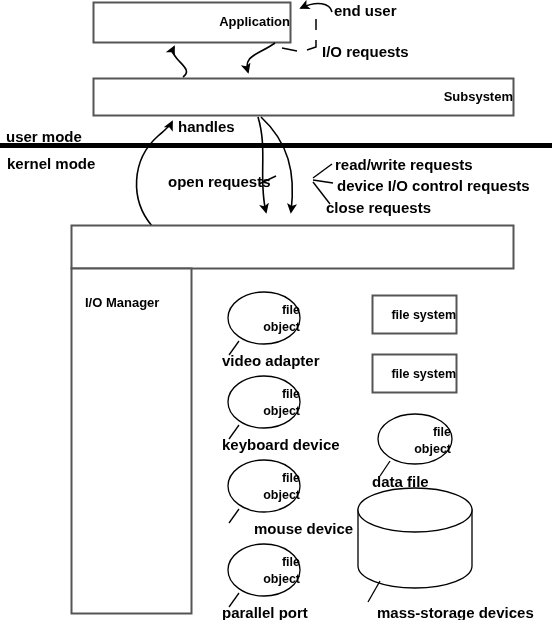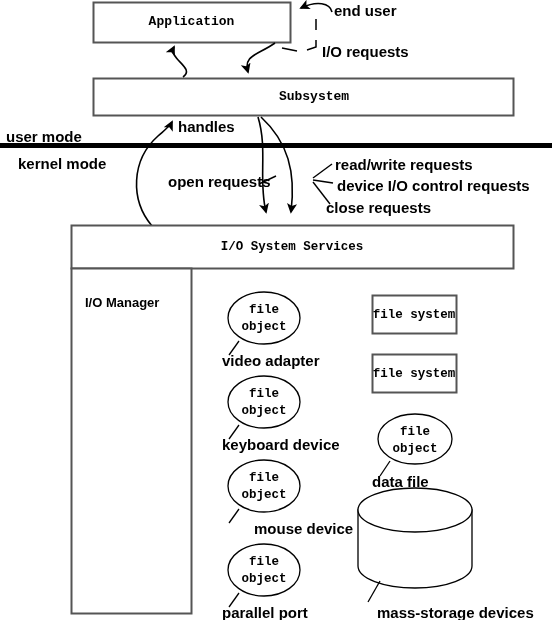--- a/index.html
+++ b/index.html
@@ -30,21 +30,21 @@
     position: absolute;
     font-family: "Liberation Sans", sans-serif;
     font-weight: bold;
     color: #000000;
     white-space: nowrap;
     line-height: 1.15;
   }
   .lbl-md  { font-size: 15px; }
   .lbl-box { font-size: 12.5px; }
   .lbl-big { font-size: 13px; }
-  .center  { text-align: center; font-family: Liberation Mono, monospace; }
+  .center  { text-align: right; }
 </style>
 </head>
 <body>
 
 <div id="diagram">
 
   <svg class="layer" viewBox="0 0 552 620">
     <defs>
       <marker id="arrowSolid" viewBox="0 0 12 12" refX="9" refY="6" markerWidth="7" markerHeight="7" orient="auto-start-reverse">
         <path d="M 0 0.6 L 11 6 L 0 11.4 L 2.6 6 Z" fill="#000000"></path>
@@ -99,32 +99,31 @@
 
     <g>
       <path d="M 358 510 L 358 566 A 57 22 0 0 0 472 566 L 472 510 Z" fill="#ffffff" stroke="#000000" stroke-width="1.3"></path>
       <ellipse cx="415" cy="510" rx="57" ry="22" fill="#ffffff" stroke="#000000" stroke-width="1.3"></ellipse>
     </g>
     <path d="M 380 581 L 368 602" fill="none" stroke="#000000" stroke-width="1.3"></path>
   </svg>
 
   <div class="lbl lbl-big center" style="left:93px; top:15px; width:197px;">Application</div>
 
-  <div class="lbl lbl-big center" style="left:93px; top:90px; width:420px;padding-left:11px;">Subsystem</div>
+  <div class="lbl lbl-big center" style="left:93px; top:90px; width:420px;">Subsystem</div>
 
-  <div class="lbl lbl-box center" style="left:71px; top:240px; width:442px;">I/O System Services</div>
 
   <div class="lbl lbl-big" style="left:85px; top:296px;">I/O Manager</div>
 
   <div class="lbl lbl-box center" style="left:372px; top:308px; width:84px;">file system</div>
 
   <div class="lbl lbl-box center" style="left:372px; top:367px; width:84px;">file system</div>
 
   <div class="lbl lbl-md" style="left:6px; top:128px;text-align:right;">user mode</div>
-  <div class="lbl lbl-md" style="left:18px; top:155px;">kernel mode</div>
+  <div class="lbl lbl-md" style="left:7px; top:155px;">kernel mode</div>
 
   <div class="lbl lbl-md" style="left:334px; top:2px;">end user</div>
   <div class="lbl lbl-md" style="left:322px; top:43px;">I/O requests</div>
   <div class="lbl lbl-md" style="left:178px; top:118px;">handles</div>
   <div class="lbl lbl-md" style="left:168px; top:173px;">open requests</div>
   <div class="lbl lbl-md" style="left:335px; top:156px;">read/write requests</div>
   <div class="lbl lbl-md" style="left:337px; top:177px;">device I/O control requests</div>
   <div class="lbl lbl-md" style="left:320px; top:199px;margin-left:6px;">close requests</div>
 
   <div class="lbl lbl-box center" style="left:228px; top:303px; width:72px;">file</div>

